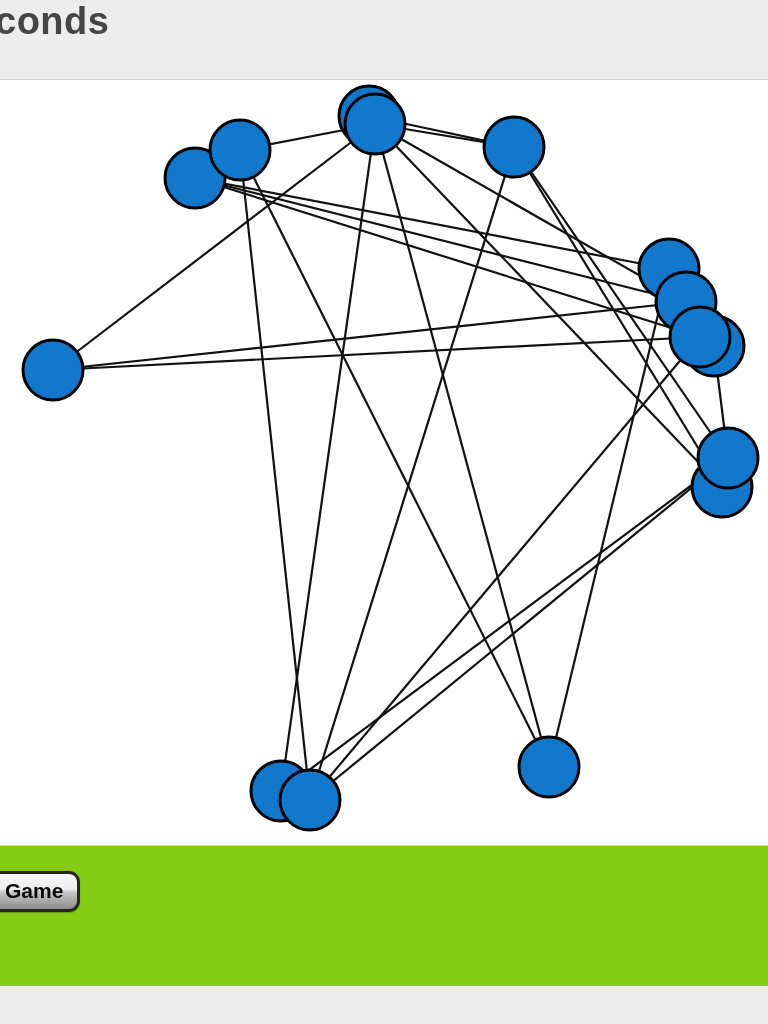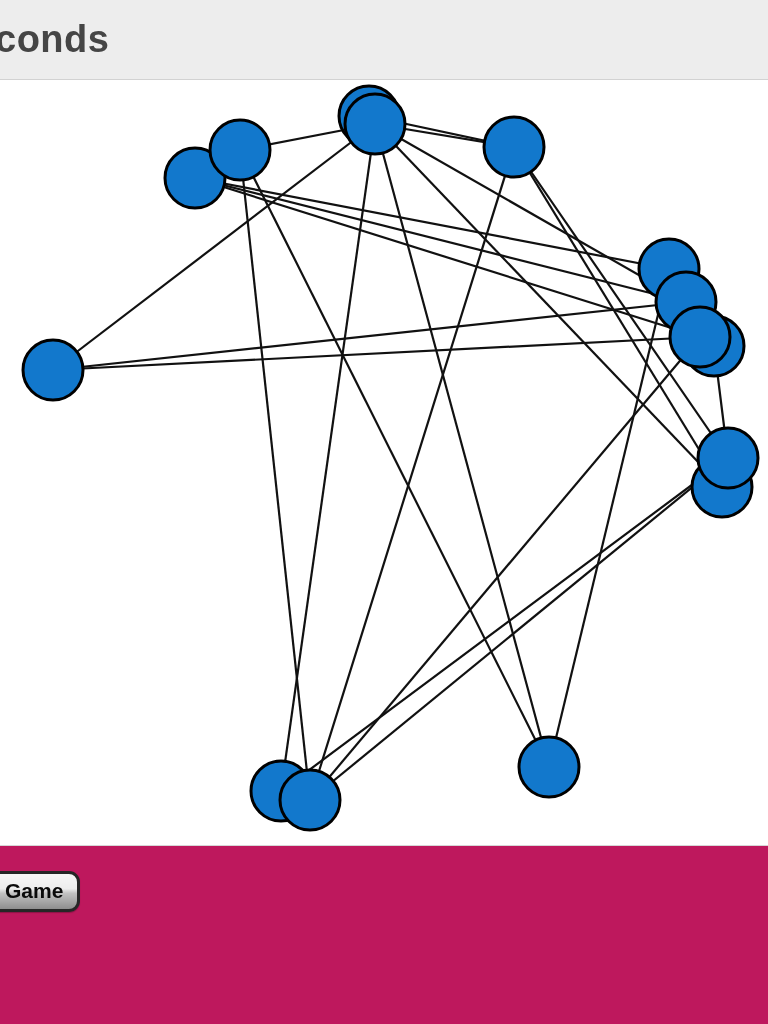--- a/index.html
+++ b/index.html
@@ -9,42 +9,42 @@
     background: #ededed;
     overflow: hidden;
   }
   .page { position: relative; width: 768px; height: 1024px; }
 
   .header {
     position: absolute; top: 0; left: 0;
     width: 768px; height: 80px;
     background: #ededed;
     border-bottom: 1px solid #d2d2d2;
-    display: flex; align-items: center;
+    display: flex; align-items: flex-start;
   }
   .header-time {
     font-size: 38px;
     font-weight: bold;
     color: #454545;
     margin-left: -5px;
     letter-spacing: 0.5px;
     white-space: nowrap;
   }
 
   .canvas-wrap {
     position: absolute; top: 80px; left: 0;
     width: 768px; height: 765px;
     background: #ffffff;
   }
   .canvas-wrap svg { display: block; }
 
   .footer {
     position: absolute; top: 845px; left: 0;
-    width: 768px; height: 179px;
-    background: #be185d;
+    width: 768px; height: 141px;
+    background: #84cc16;
     border-top: 1px solid #d6d6d6;
   }
   .new-game-btn {
     position: absolute;
     top: 25px; left: -16px;
     height: 41px;
     min-width: 94px;
     padding: 0 14px 2px 18px;
     border: 3px solid #262626;
     border-radius: 11px;

